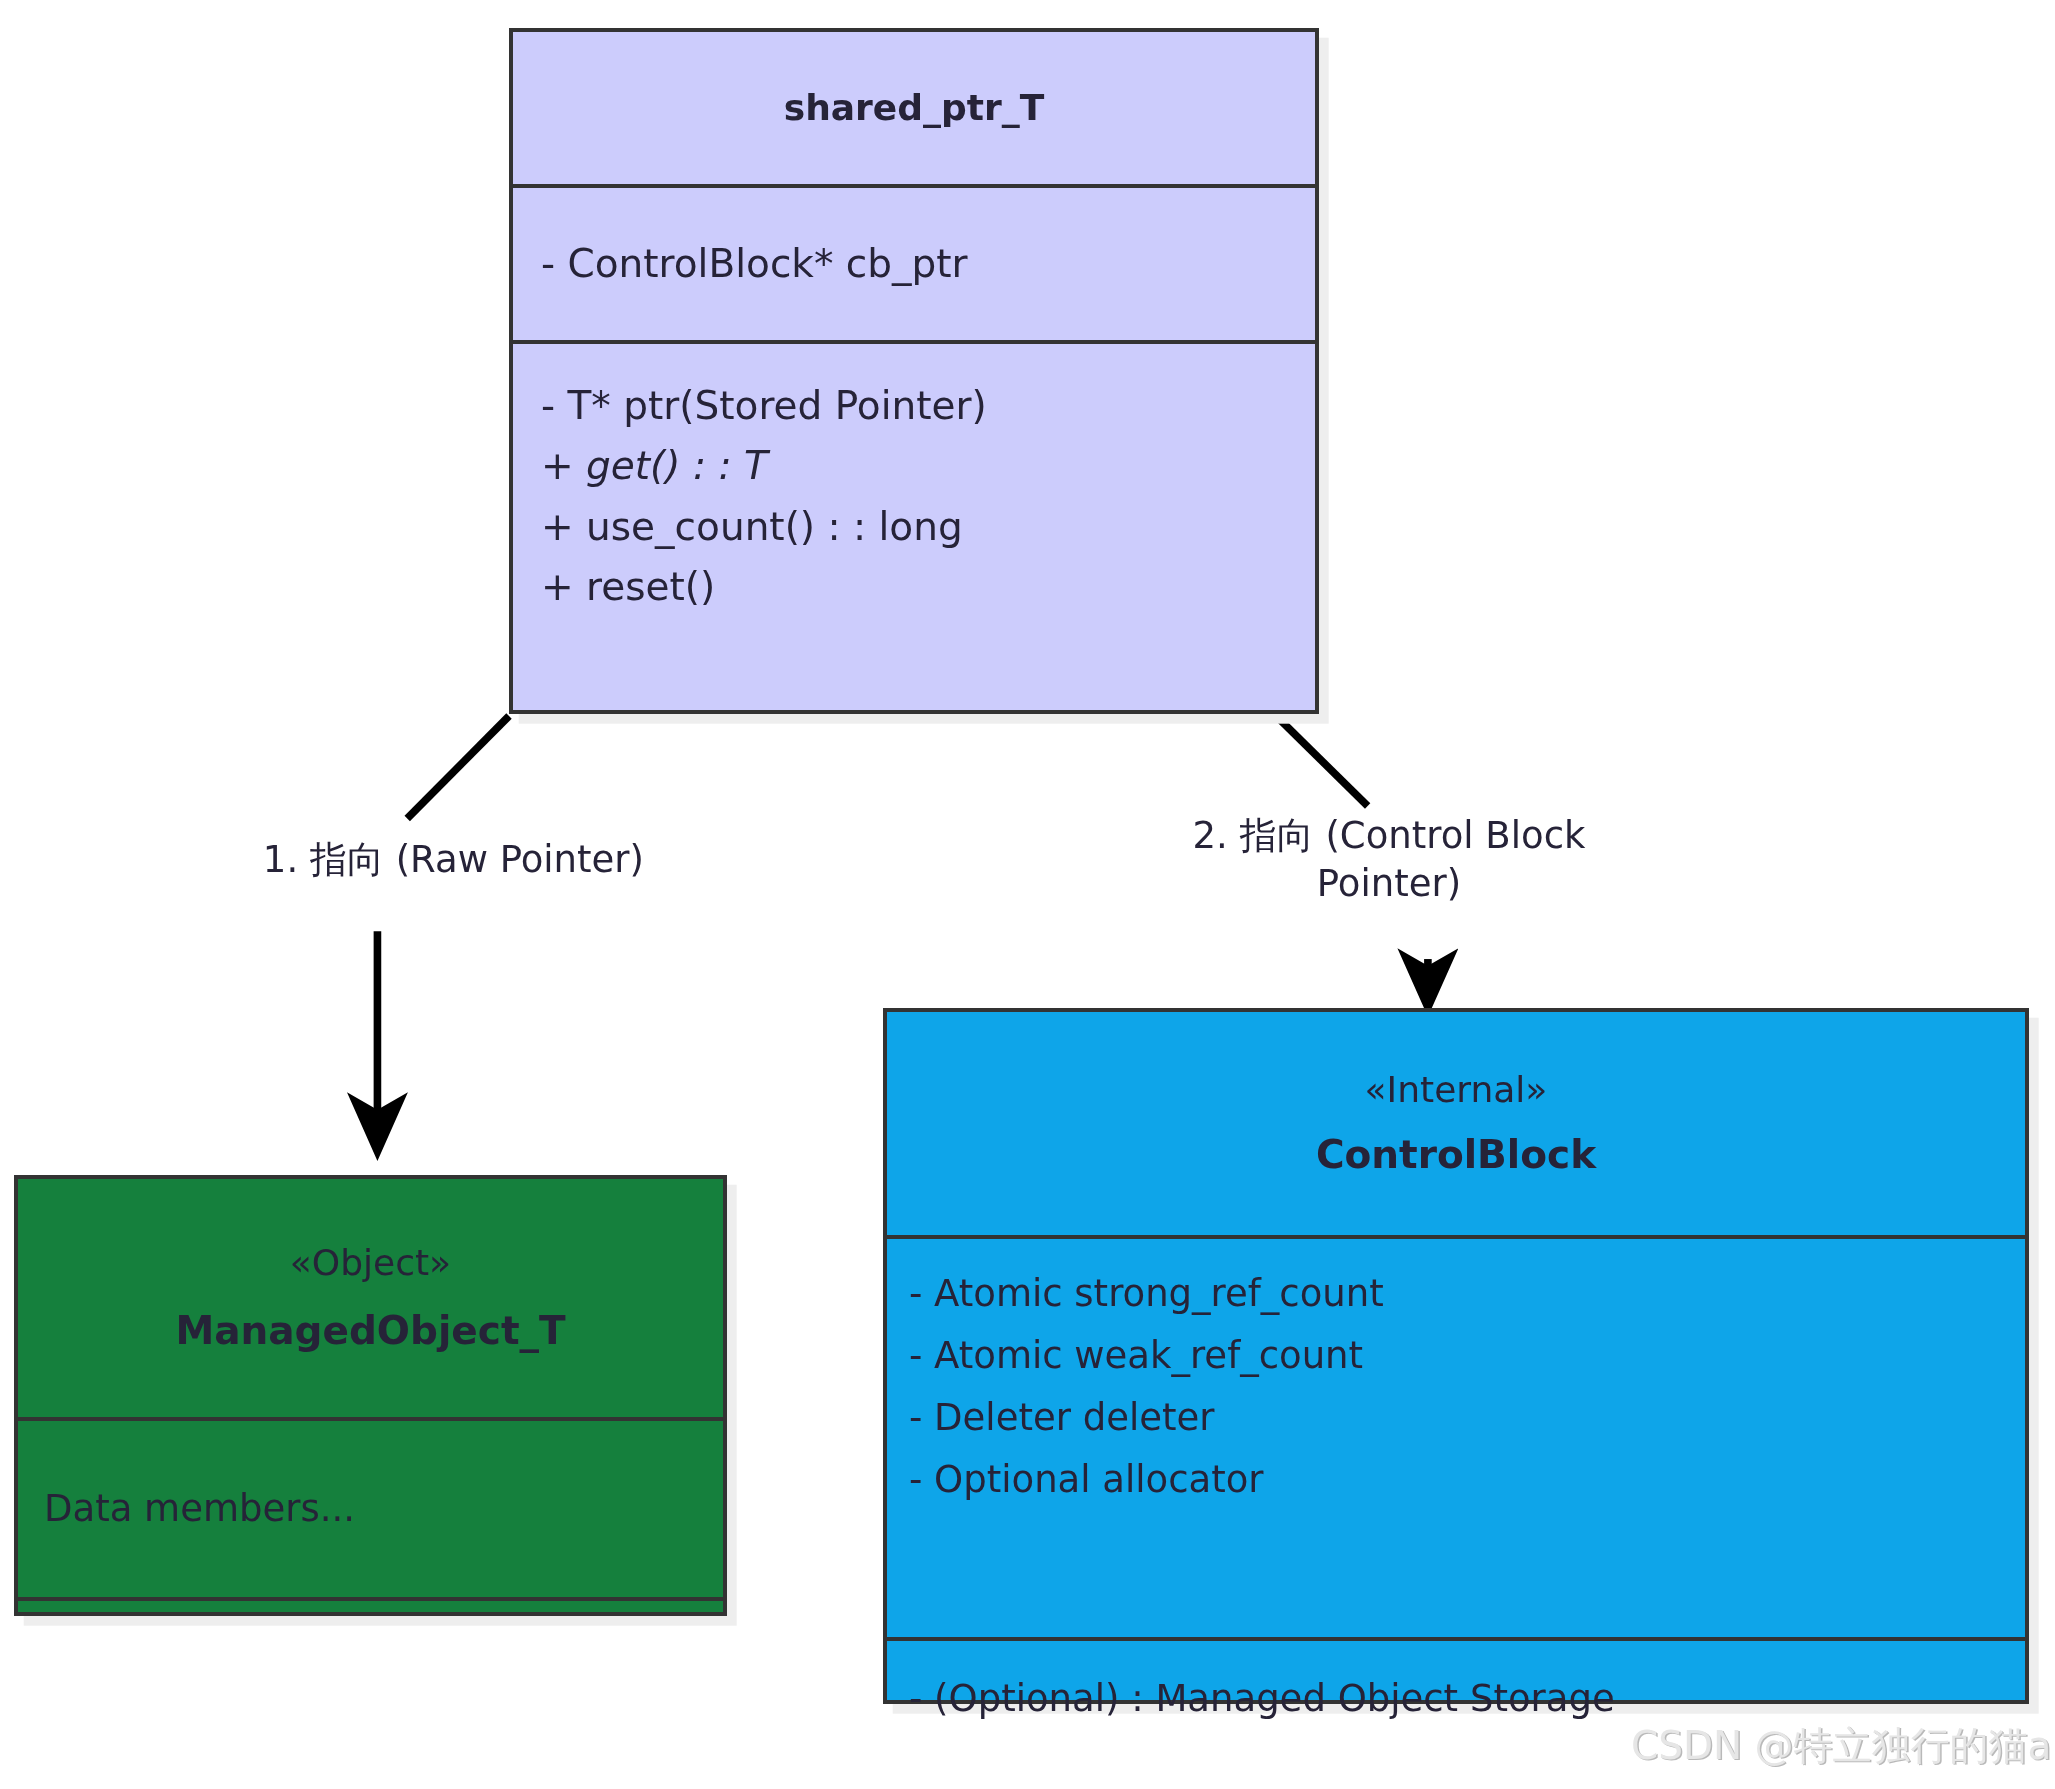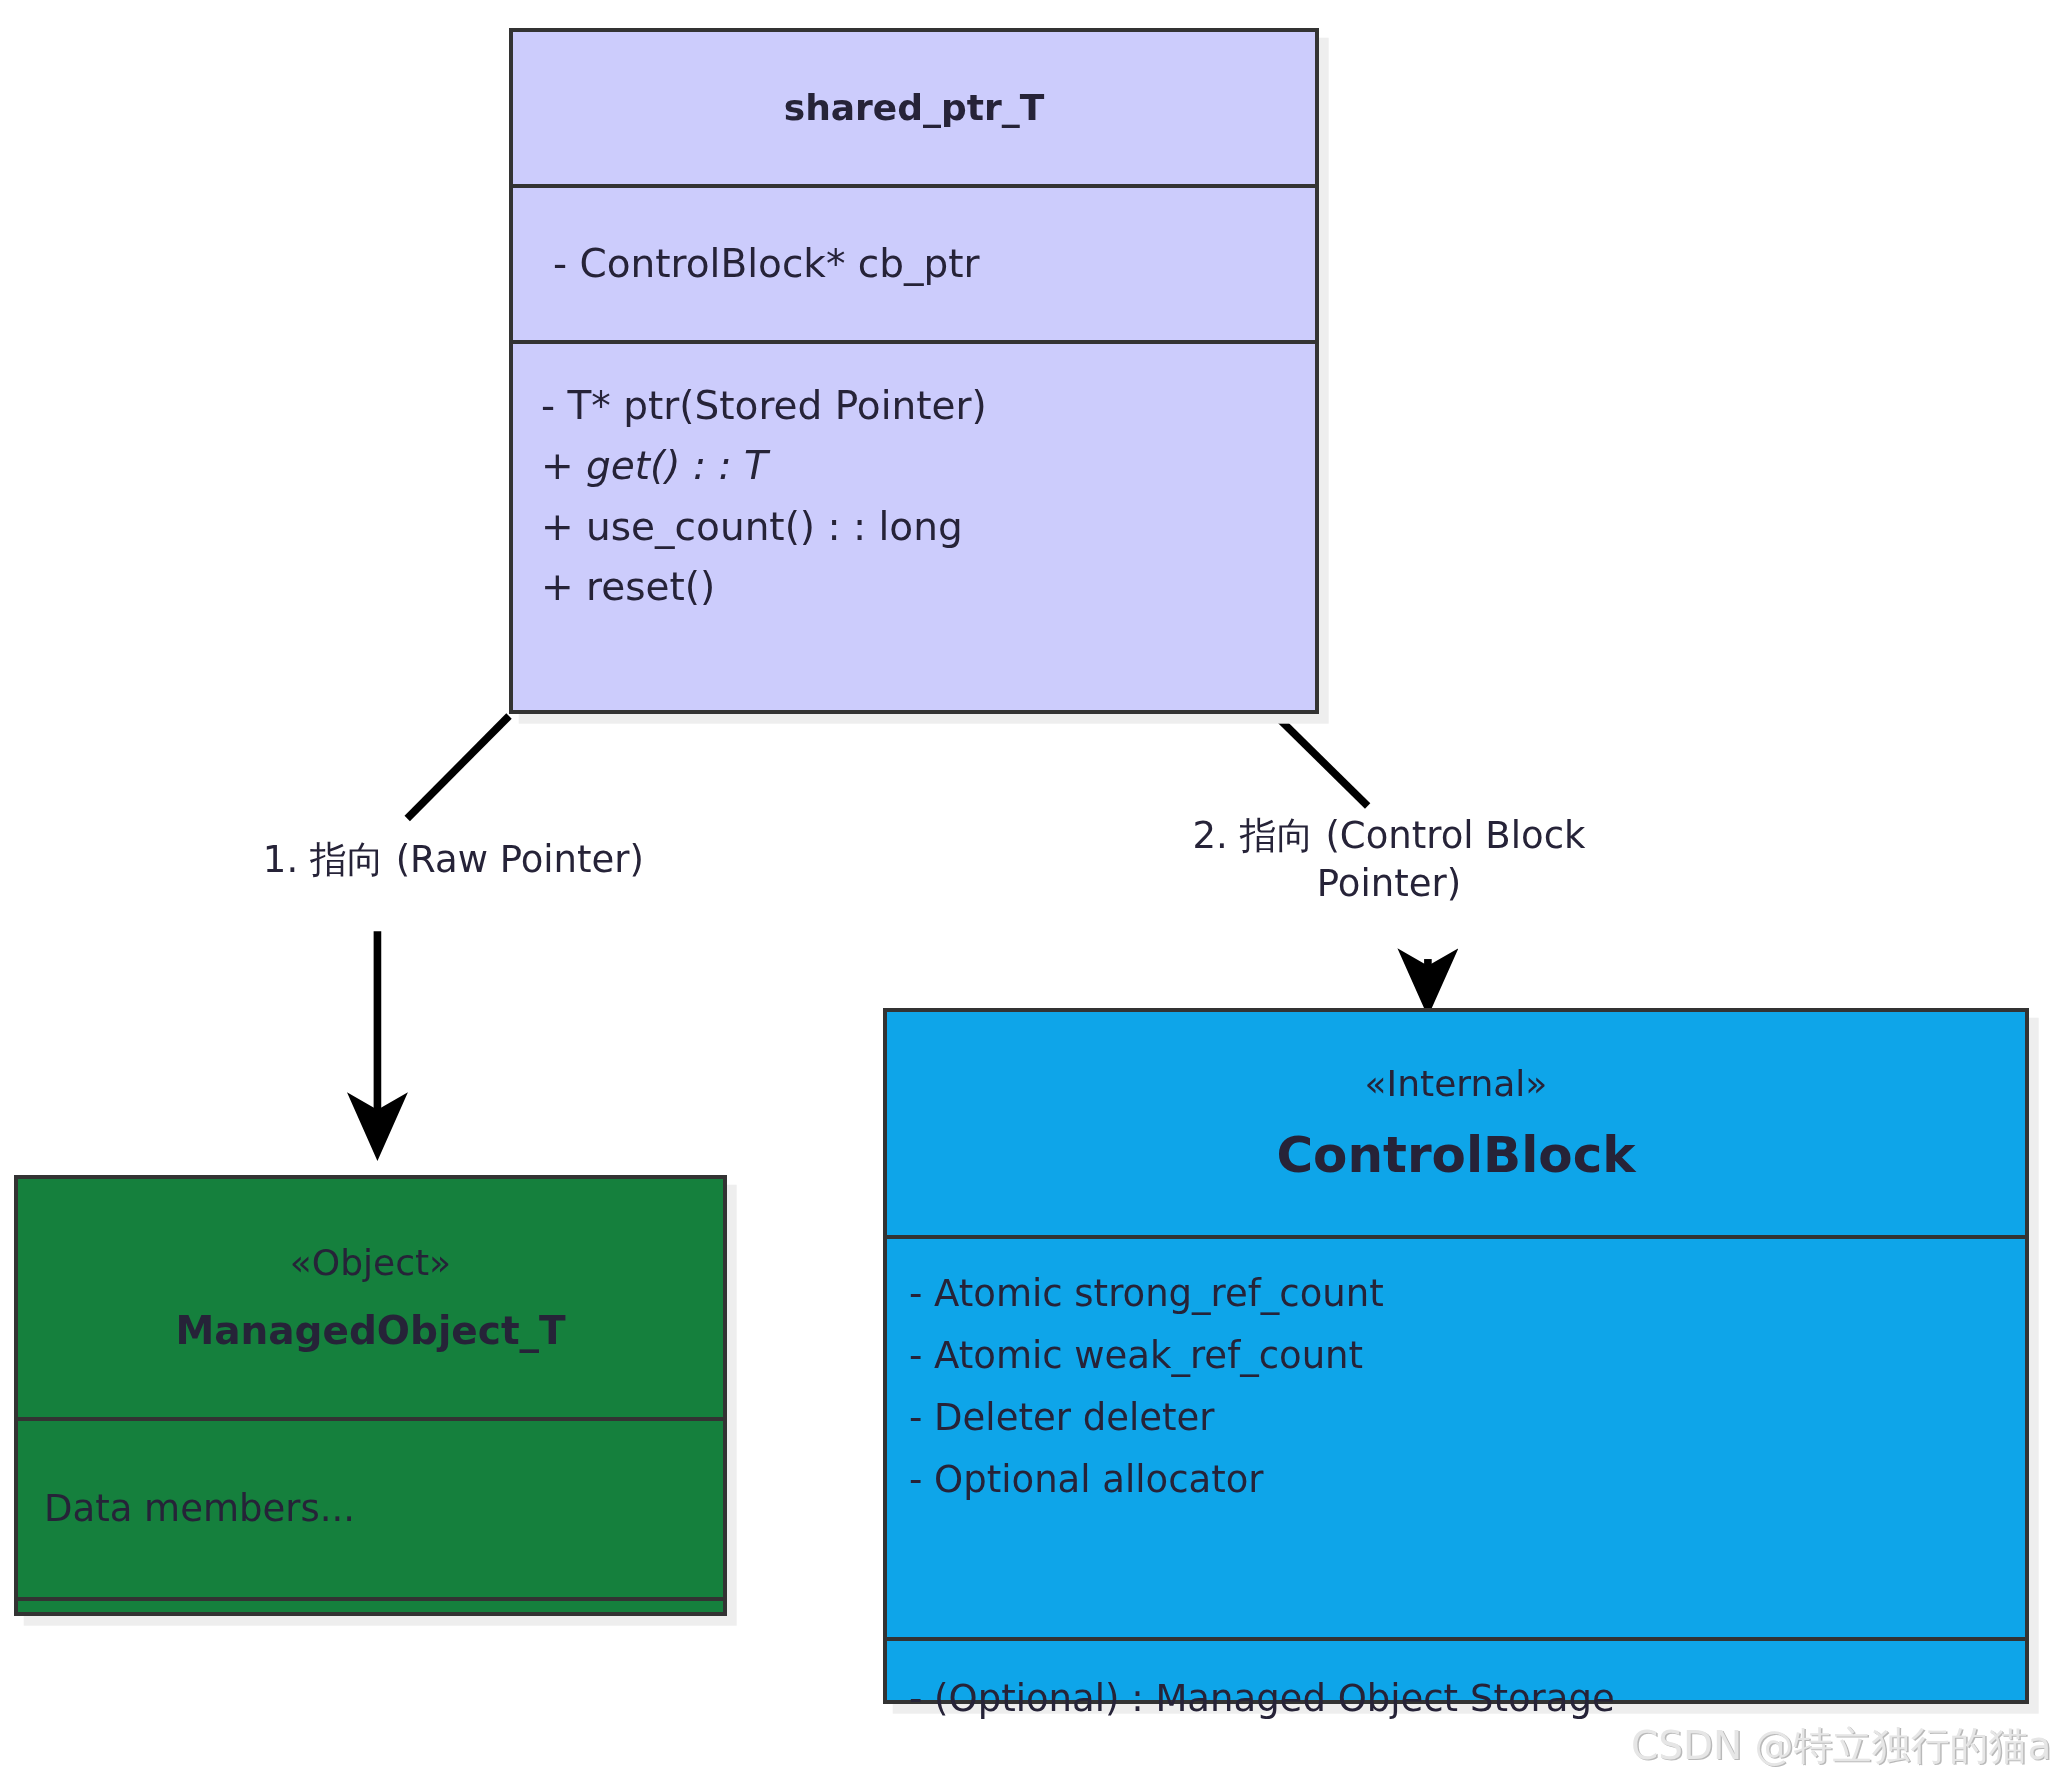--- a/index.html
+++ b/index.html
@@ -37,21 +37,21 @@
   }
   .member.italic{font-style:italic;}
 
   
   #box-shared{
     left:509px;top:28px;width:810px;height:686px;
     background:#ccccfc;
   }
   #box-shared .c-head{height:152px;display:flex;align-items:center;justify-content:center;}
   #box-shared .c-head .ctitle{font-size:36px;}
-  #box-shared .c-attrs{height:156px;display:flex;align-items:center;padding-left:40px;text-align:right;}
+  #box-shared .c-attrs{height:156px;display:flex;align-items:center;padding-left:28px;text-align:right;}
   #box-shared .c-attrs .member{font-size:39px;}
   #box-shared .c-ops{padding:37px 0 0 28px;}
   #box-shared .c-ops .member{font-size:39px;margin-bottom:9.7px;}
 
   
   #box-managed{
     left:14px;top:1175px;width:713px;height:441px;
     background:#15803d;
   }
   #box-managed .c-head{
@@ -67,21 +67,21 @@
   
   #box-control{
     left:883px;top:1008px;width:1146px;height:696px;
     background:#0ea5e9;
   }
   #box-control .c-head{
     height:223px;
     display:flex;flex-direction:column;align-items:center;justify-content:center;
   }
   #box-control .stereotype{font-size:36px;margin-bottom:22px;}
-  #box-control .ctitle{font-size:50px;}
+  #box-control .ctitle{font-size:39px;}
   #box-control .c-attrs{height:402px;padding:30.5px 0 0 22px;box-sizing:border-box;}
   #box-control .c-attrs .member{font-size:37px;margin-bottom:14px;}
   #box-control .c-ops{height:120px;display:flex;align-items:center;padding-left:22px;}
   #box-control .c-ops .member{font-size:37px;}
 
   
   .edge-label{
     position:absolute;
     color:#262338;
     font-size:37px;

